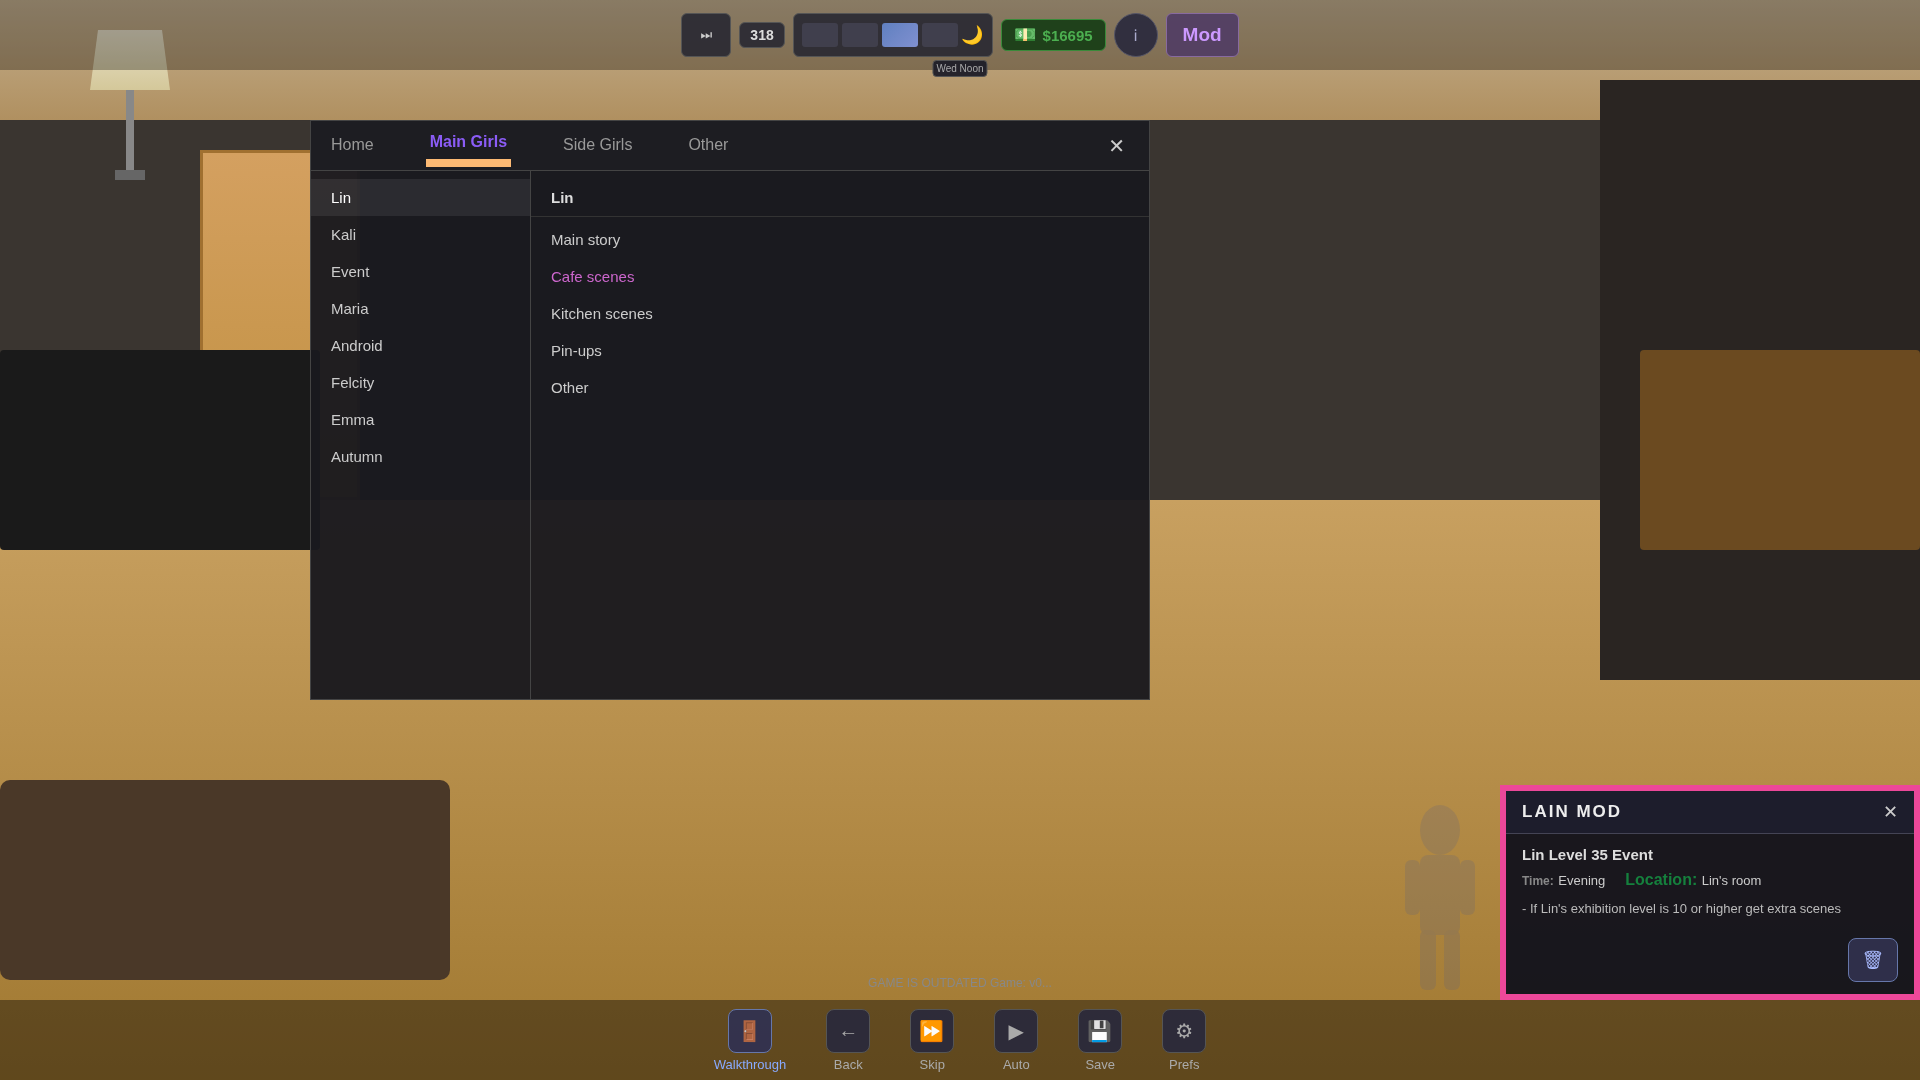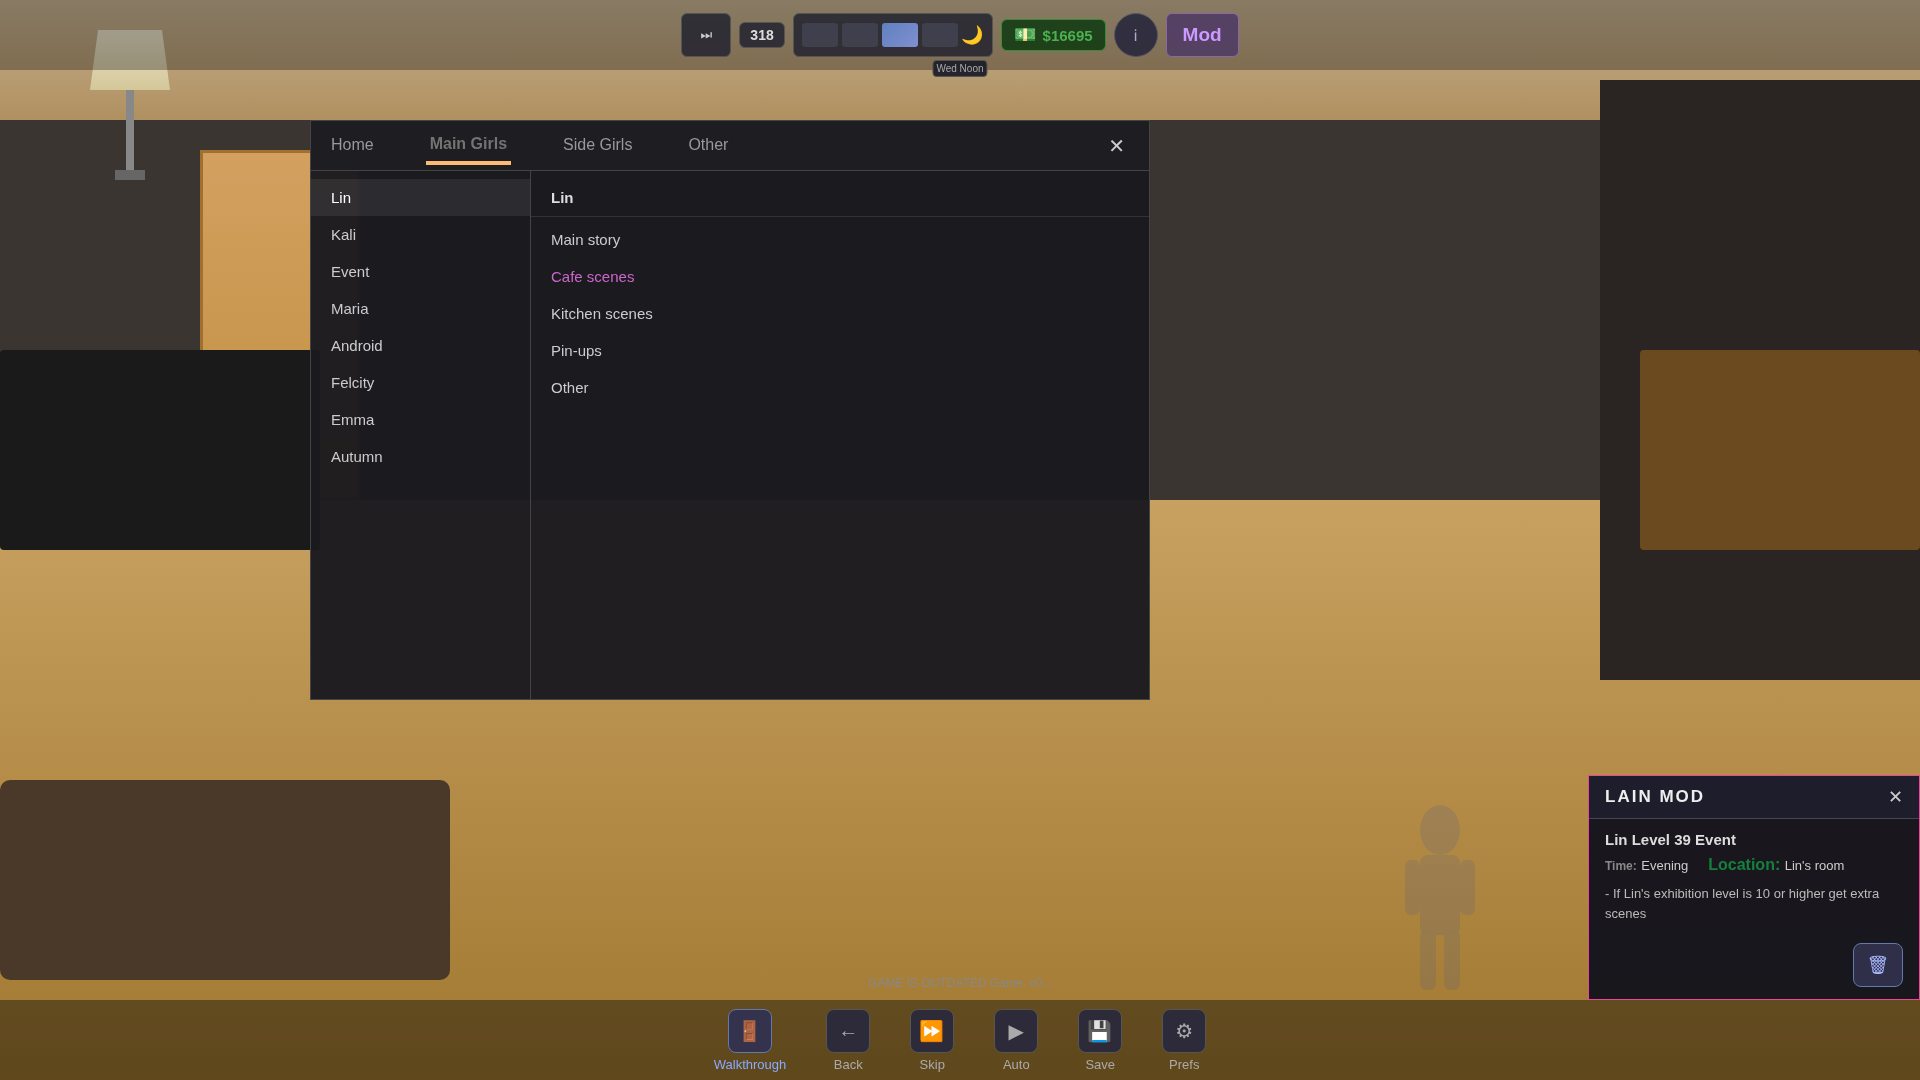--- a/index.html
+++ b/index.html
@@ -222,22 +222,22 @@
       background: rgba(30,30,35,0.98);
     }
     .panel-tab {
       color: #999;
       font-size: 16px;
       cursor: pointer;
       padding: 8px 4px;
       border-bottom: 2px solid transparent;
     }
     .panel-tab.active {
-      color: #737373;
-      border-bottom: 4px solid #fdba74;
+      color: #8b5cf6;
+      border-bottom: 8px solid #fdba74;
       font-weight: bold;
     }
     .close-btn {
       margin-left: auto;
       color: #ccc;
       font-size: 20px;
       cursor: pointer;
       background: none;
       border: none;
       padding: 4px 8px;
@@ -329,23 +329,23 @@
       color: #888;
       font-size: 12px;
       white-space: nowrap;
       z-index: 150;
     }
 
     
     .lain-mod-panel {
       position: absolute;
       bottom: 80px; right: 0;
-      width: 332px;
+      width: 420px;
       background: rgba(20,20,28,0.97);
-      border: 1px solid #ec4899;
+      border: 6px solid #ec4899;
       z-index: 300;
     }
     .lain-mod-header {
       background: rgba(30,30,45,0.98);
       padding: 10px 16px;
       display: flex;
       align-items: center;
       justify-content: space-between;
       border-bottom: 1px solid #445;
     }
@@ -499,21 +499,21 @@
 </div>
 
 <div class="outdated-notice">GAME IS OUTDATED  Game: v0...</div>
 
 <div class="lain-mod-panel">
   <div class="lain-mod-header">
     <span class="lain-mod-title">LAIN MOD</span>
     <button class="lain-mod-close">✕</button>
   </div>
   <div class="lain-mod-body">
-    <div class="lain-mod-event-title">Lin Level 39 Event</div>
+    <div class="lain-mod-event-title">Lin Level 35 Event</div>
     <div class="lain-mod-meta">
       <div><span style="color:#888;font-size:12px;font-weight:bold;">Time:</span> <span style="color:#ccc;font-size:13px;">Evening</span></div>
       <div><span style="color:#15803d;font-size:16px;font-weight:bold;">Location:</span> <span style="color:#ccc;font-size:13px;">Lin's room</span></div>
     </div>
     <div class="lain-mod-desc">- If Lin's exhibition level is 10 or higher get extra scenes</div>
   </div>
   <div class="lain-mod-footer">
     <button class="lain-mod-action-btn">🗑</button>
   </div>
 </div>

